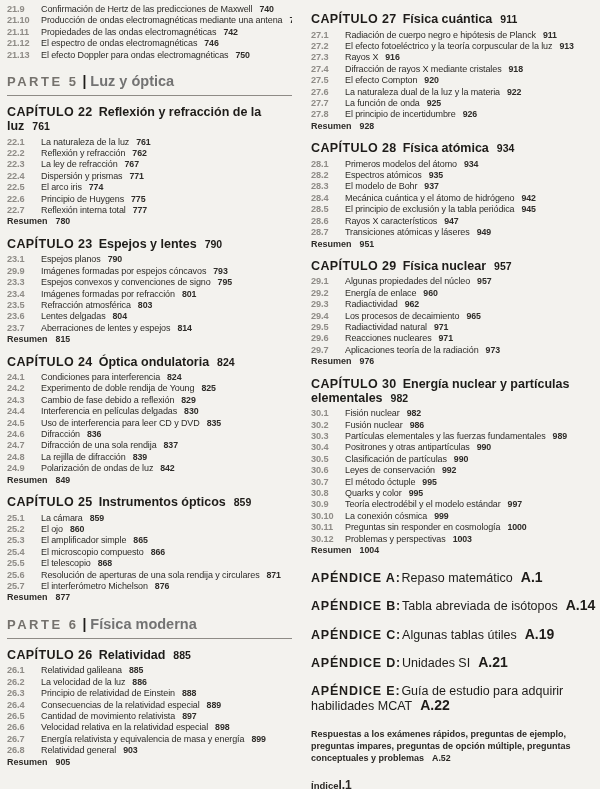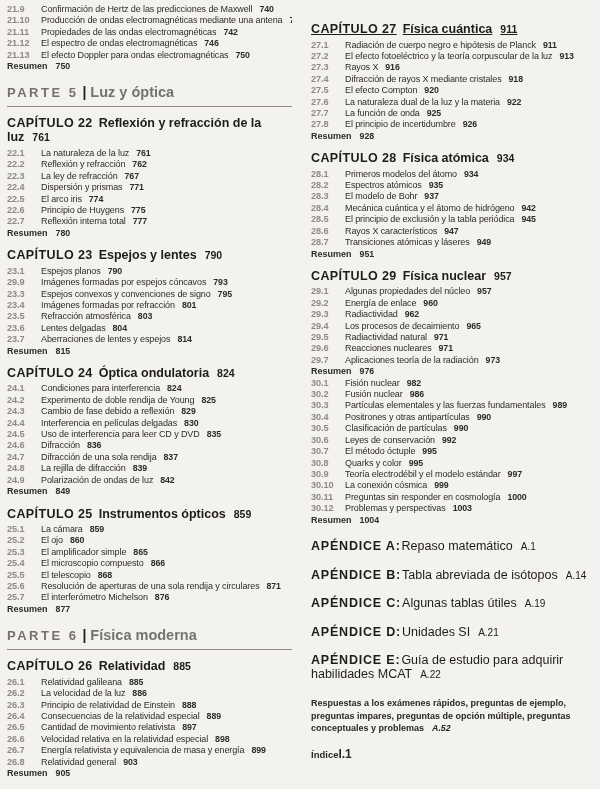--- a/index.html
+++ b/index.html
@@ -29,31 +29,31 @@
           border-bottom: 1.4px solid #8e8b86; line-height: 17px; }
   .part .plabel { color: #75726d; font-weight: bold; font-size: 13px; letter-spacing: 2.5px; }
   .part .psep { color: #1e1c19; font-weight: bold; font-size: 14px; padding: 0 4px; }
   .part .ptitle { color: #737373; font-weight: bold; font-size: 14.5px; }
 
   
   .chapter { margin-top: 9px; margin-bottom: 3.5px; font-weight: bold; color: #1e1c19;
              font-size: 12.5px; line-height: 14px; }
   .chapter .clabel { letter-spacing: 0.4px; margin-right: 6px; }
   .chapter .cpage { margin-left: 8px; font-size: 10.5px; }
-  .col .chapter:first-child { margin-top: 18px; text-decoration: underline; }
+  .col .chapter:first-child { margin-top: 8px; }
 
   
   .appendix { margin-top: 13.5px; font-size: 12.5px; line-height: 14px; color: #1e1c19; }
   .appendix .alabel { font-weight: bold; letter-spacing: 0.8px; margin-right: 1px; }
-  .appendix .apage { margin-left: 8px; font-weight: normal; font-size: 10px; }
+  .appendix .apage { margin-left: 8px; font-weight: bold; font-size: 14px; }
 
   
   .answers { margin-top: 15px; font-size: 9px; font-weight: bold; line-height: 12.2px;
              color: #2a2825; width: 272px; }
-  .answers .apg { margin-left: 8px; font-size: 8.8px; font-style: italic; }
+  .answers .apg { margin-left: 8px; font-size: 8.8px; }
 
   
   .indexrow { margin-top: 13px; font-size: 9.5px; font-weight: bold; color: #2a2825; }
   .indexrow .ipg { margin-left: 0; font-size: 12px; }
 </style>
 </head>
 <body>
 
 <div class="page">
   <div class="col">
@@ -70,21 +70,20 @@
         <span class="sec-text"><span class="sec-title">Propiedades de las ondas electromagnéticas</span><span class="sec-page">742</span></span>
       </div>
       <div class="sec-row">
         <span class="sec-num">21.12</span>
         <span class="sec-text"><span class="sec-title">El espectro de ondas electromagnéticas</span><span class="sec-page">746</span></span>
       </div>
       <div class="sec-row">
         <span class="sec-num">21.13</span>
         <span class="sec-text"><span class="sec-title">El efecto Doppler para ondas electromagnéticas</span><span class="sec-page">750</span></span>
       </div>
-      <div class="resumen"><span>Resumen</span><span class="pg">750</span></div>
       <div class="part"><span class="plabel">PARTE 5</span><span class="psep">|</span><span class="ptitle">Luz y óptica</span></div>
       <div class="chapter"><span class="clabel">CAPÍTULO 22</span><span class="ctitle">Reflexión y refracción de la luz</span><span class="cpage">761</span></div>
       <div class="sec-row">
         <span class="sec-num">22.1</span>
         <span class="sec-text"><span class="sec-title">La naturaleza de la luz</span><span class="sec-page">761</span></span>
       </div>
       <div class="sec-row">
         <span class="sec-num">22.2</span>
         <span class="sec-text"><span class="sec-title">Reflexión y refracción</span><span class="sec-page">762</span></span>
       </div>
@@ -331,20 +330,21 @@
       </div>
       <div class="sec-row">
         <span class="sec-num">29.6</span>
         <span class="sec-text"><span class="sec-title">Reacciones nucleares</span><span class="sec-page">971</span></span>
       </div>
       <div class="sec-row">
         <span class="sec-num">29.7</span>
         <span class="sec-text"><span class="sec-title">Aplicaciones teoría de la radiación</span><span class="sec-page">973</span></span>
       </div>
       <div class="resumen"><span>Resumen</span><span class="pg">976</span></div>
+      <div class="chapter"><span class="clabel">CAPÍTULO 30</span><span class="ctitle">Energía nuclear y partículas elementales</span><span class="cpage">982</span></div>
       <div class="sec-row">
         <span class="sec-num">30.1</span>
         <span class="sec-text"><span class="sec-title">Fisión nuclear</span><span class="sec-page">982</span></span>
       </div>
       <div class="sec-row">
         <span class="sec-num">30.2</span>
         <span class="sec-text"><span class="sec-title">Fusión nuclear</span><span class="sec-page">986</span></span>
       </div>
       <div class="sec-row">
         <span class="sec-num">30.3</span>

